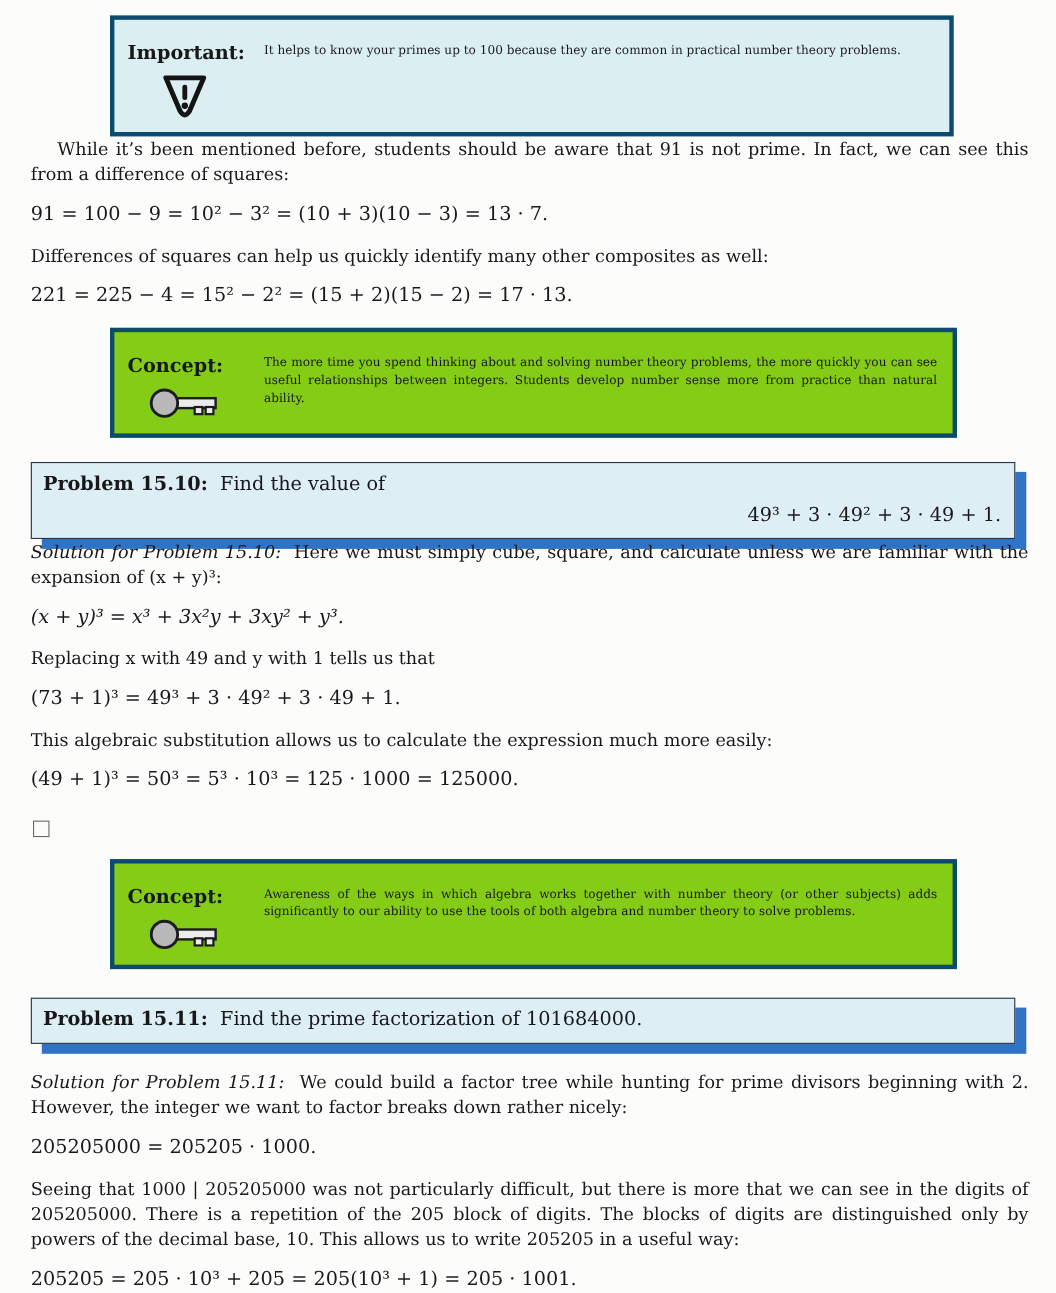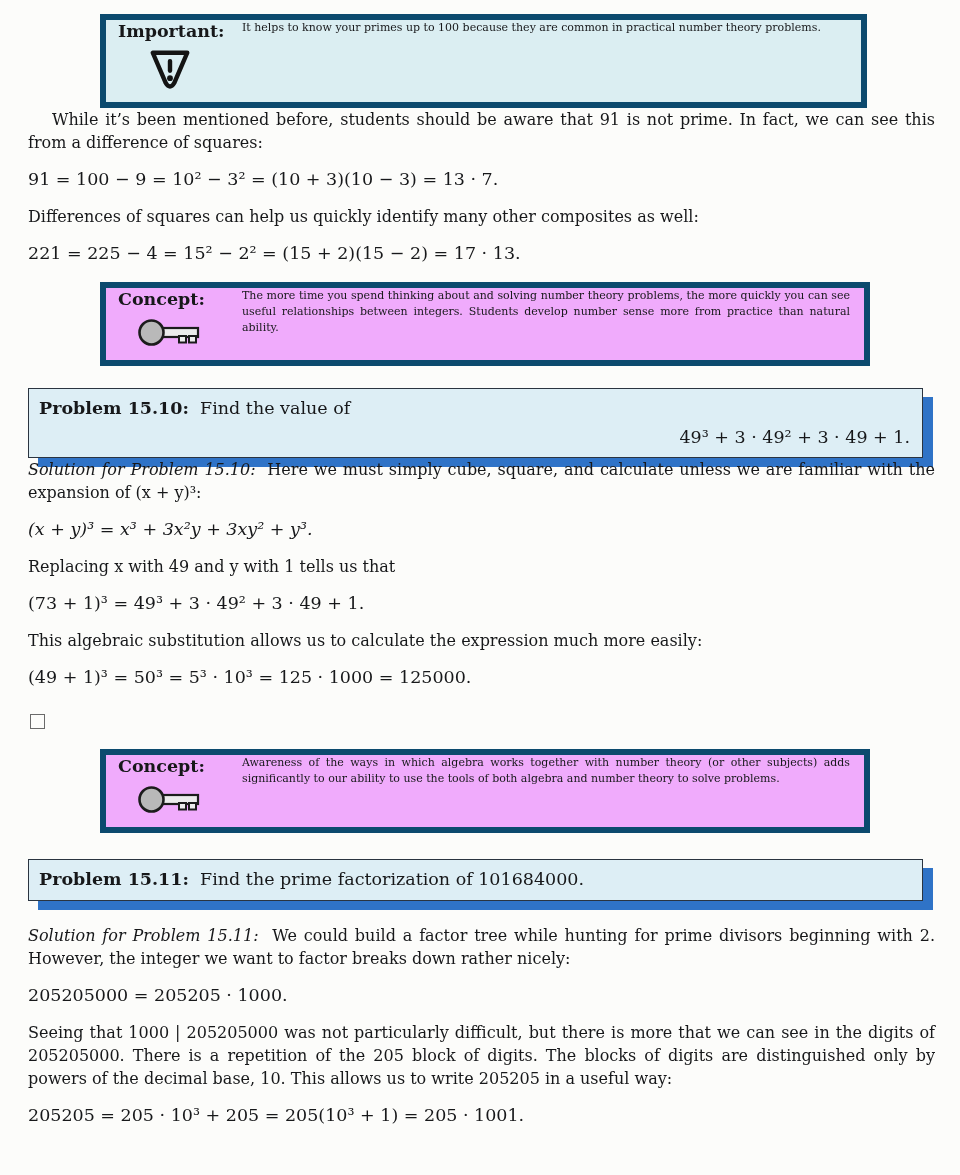--- a/index.html
+++ b/index.html
@@ -8,39 +8,39 @@
     background: #fcfcfa;
     overflow: hidden;
     font-family: "DejaVu Serif", "Liberation Serif", serif;
     color: #17181a;
   }
   .page { padding: 0 25px 0 28px; box-sizing: border-box; }
 
   
   .callout {
     display: flex; gap: 20px;
-    border: 6px solid #0c4a6e;
-    padding: 0 14px 9px 12px;
+    border: 4px solid #0c4a6e;
+    padding: 20px 14px 9px 12px;
     box-sizing: border-box;
   }
   .callout .label-col {
     flex: none; width: 104px;
     display: flex; flex-direction: column; align-items: center;
   }
   .callout .label-col .label {
     align-self: flex-start;
     font-weight: bold; font-size: 17.5px; line-height: 1.3;
   }
   .callout .icon-wrap { margin-top: 4px; }
   .callout .callout-text {
     flex: 1; font-size: 11px; line-height: 1.42;
     text-align: justify;
   }
   .important-box { background: #dbeef2; width: 767px; margin: 14px 0 0 72px; }
-  .concept-box   { background: #f0abfc; width: 770px; margin: 18px 0 0 72px; }
+  .concept-box   { background: #84cc16; width: 770px; margin: 18px 0 0 72px; }
 
   
   .problem-box {
     border: 1.5px solid #2a3440;
     background: #ddeef5;
     box-shadow: 10px 9px 0 #2f73c7;
     margin: 22px 12px 0 0;
     padding: 7px 12px 8px 10px;
     font-size: 17.5px; line-height: 1.4;
   }

